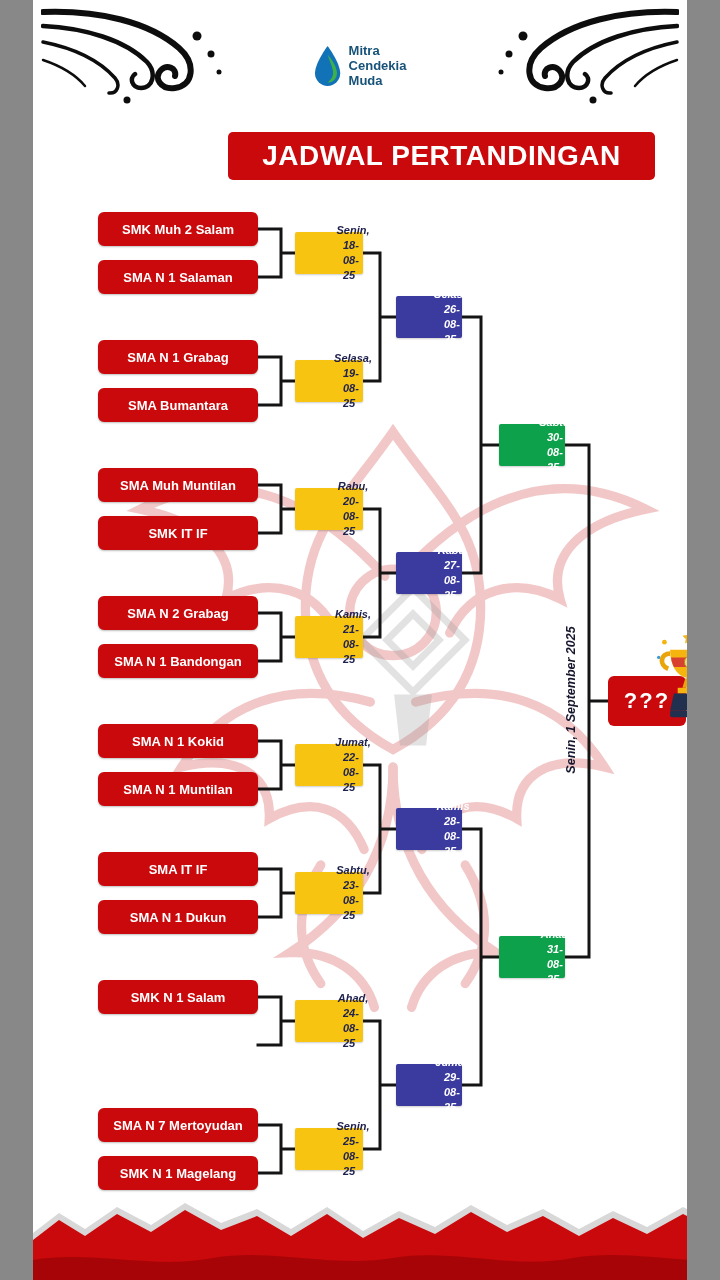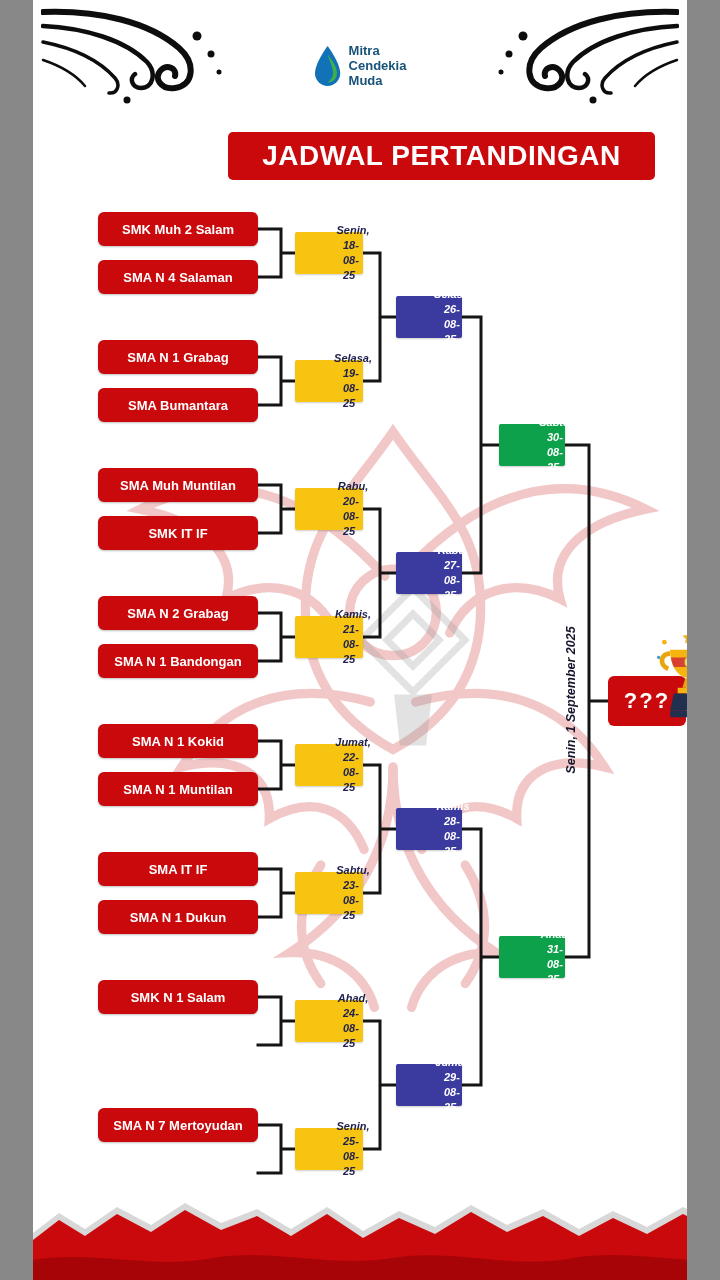--- a/index.html
+++ b/index.html
@@ -151,33 +151,34 @@
       <div>Cendekia</div>
       <div>Muda</div>
     </div>
   </div>
 
   <div class="title-banner">
     <span>JADWAL PERTANDINGAN</span>
   </div>
 
   <div class="team" style="top:212px">SMK Muh 2 Salam</div>
-  <div class="team" style="top:260px">SMA N 4 Salaman</div>
+  <div class="team" style="top:260px">SMA N 1 Salaman</div>
   <div class="team" style="top:340px">SMA N 1 Grabag</div>
   <div class="team" style="top:388px">SMA Bumantara</div>
   <div class="team" style="top:516px">SMK IT IF</div>
   <div class="team" style="top:468px">SMA Muh Muntilan</div>
   <div class="team" style="top:596px">SMA N 2 Grabag</div>
   <div class="team" style="top:644px">SMA N 1 Bandongan</div>
   <div class="team" style="top:724px">SMA N 1 Kokid</div>
   <div class="team" style="top:772px">SMA N 1 Muntilan</div>
   <div class="team" style="top:852px">SMA IT IF</div>
   <div class="team" style="top:900px">SMA N 1 Dukun</div>
   <div class="team" style="top:980px">SMK N 1 Salam</div>
   <div class="team" style="top:1108px">SMA N 7 Mertoyudan</div>
+  <div class="team" style="top:1156px">SMK N 1 Magelang</div>
 
   <div class="badge r1" style="top:232px">
     <span>Senin,</span>
     <span>18-08-25</span>
   </div>
   <div class="badge r1" style="top:360px">
     <span>Selasa,</span>
     <span>19-08-25</span>
   </div>
   <div class="badge r1" style="top:488px">

